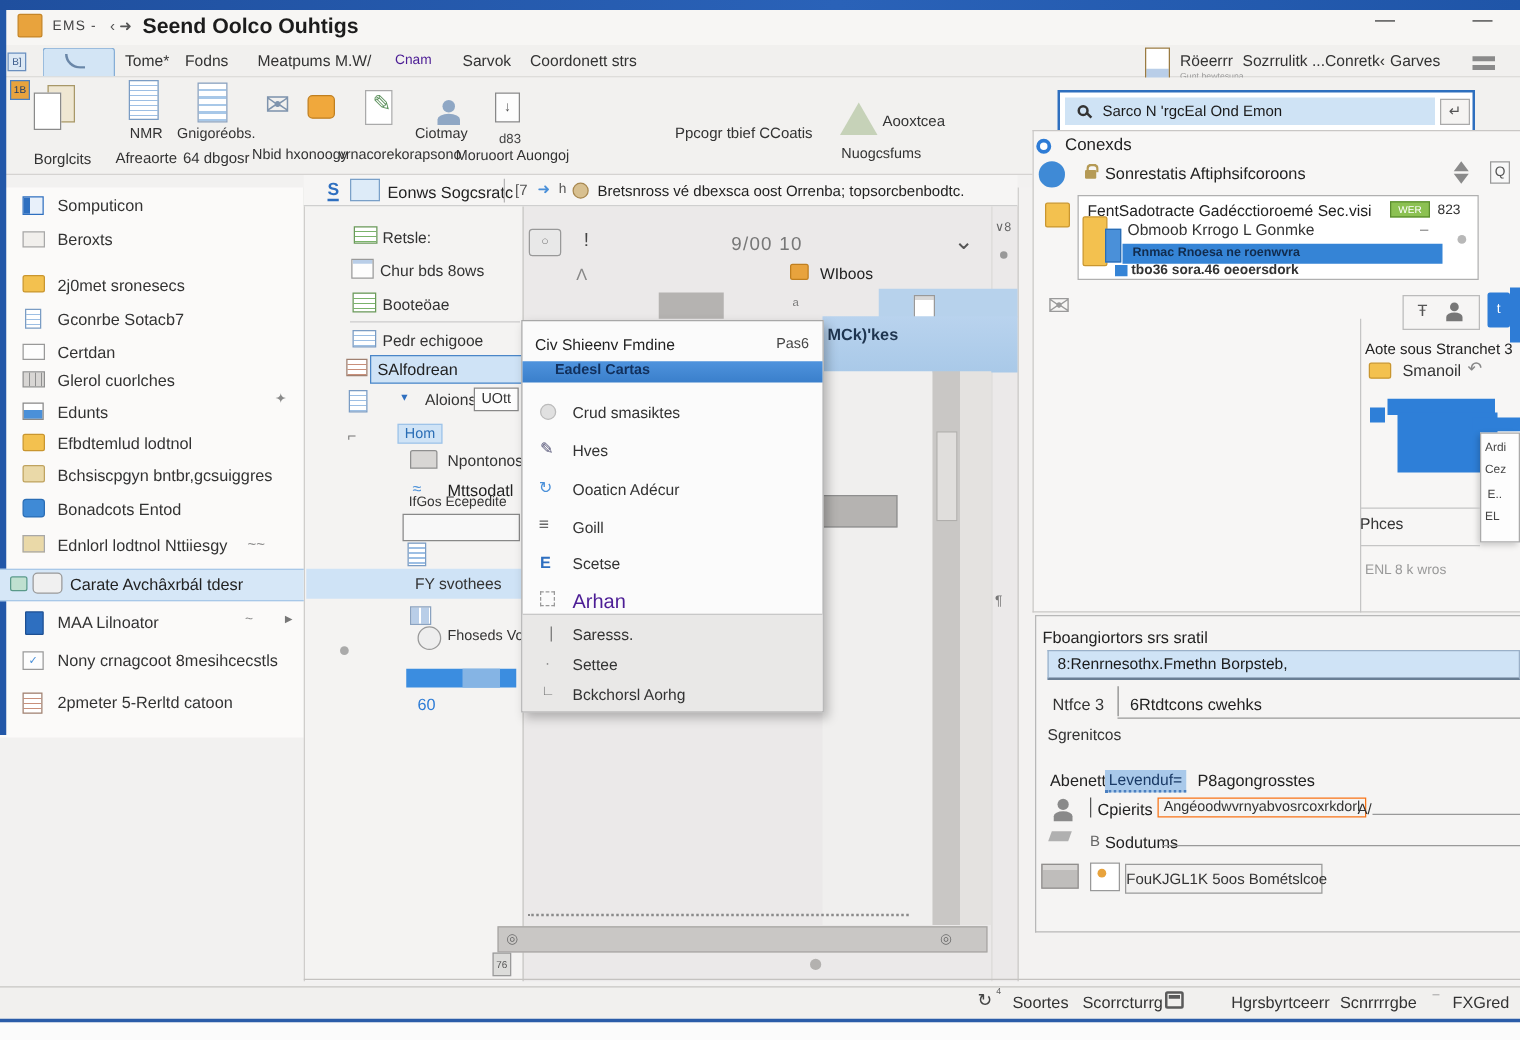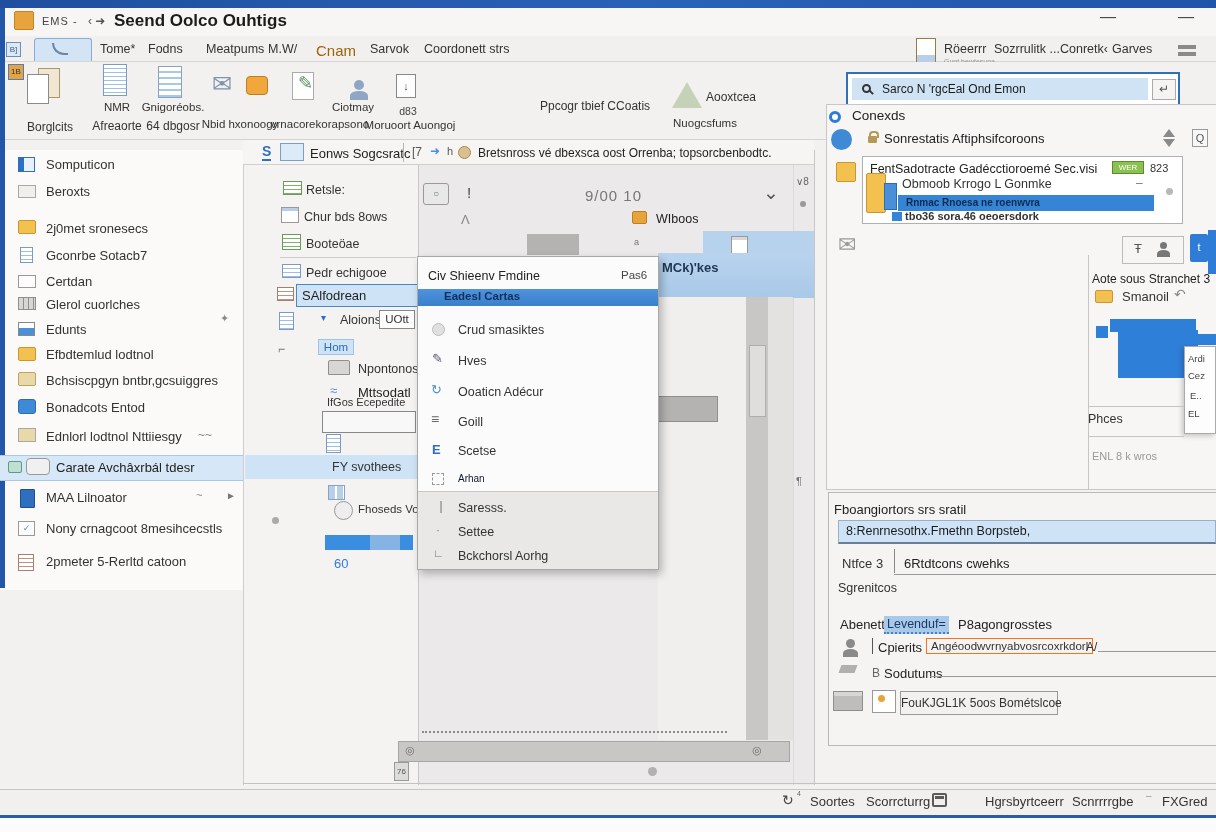--- a/index.html
+++ b/index.html
@@ -48,21 +48,21 @@
   <span class="x" style="left:1178px;top:8px;font-size:16px;color:#444">—</span>
 
   <div class="x" style="left:0;top:36px;width:1216px;height:26px;background:#f1f0ee;border-bottom:1px solid #d8d6d4"></div>
   <span class="x" style="left:6px;top:42px;width:15px;height:15px;background:#dce8f4;border:1px solid #6a8fbf;font-size:8px;color:#3a5a8a;text-align:center;line-height:13px">B]</span>
   <span class="x" style="left:34px;top:38px;width:58px;height:23px;background:#d3e5f5;border:1px solid #86aed6;border-bottom:none;border-radius:3px 3px 0 0"></span>
   <span class="x curve" style="left:52px;top:43px"></span>
   <span class="x" style="left:100px;top:42px;font-size:12.5px;color:#333">Tome*</span>
   <span class="x" style="left:148px;top:42px;font-size:12.5px;color:#333">Fodns</span>
   <span class="x" style="left:206px;top:42px;font-size:12.5px;color:#333">Meatpums</span>
   <span class="x" style="left:268px;top:42px;font-size:12.5px;color:#333">M.W/</span>
-  <span class="x" style="left:316px;top:42px;font-size:15px;color:#a16207">Cnam</span>
+  <span class="x" style="left:316px;top:42px;font-size:11px;color:#4c1d95">Cnam</span>
   <span class="x" style="left:370px;top:42px;font-size:12.5px;color:#333">Sarvok</span>
   <span class="x" style="left:424px;top:42px;font-size:12.5px;color:#333">Coordonett strs</span>
   <span class="x" style="left:916px;top:38px;width:20px;height:26px;background:#fff;border:1px solid #9a7b42;box-shadow:inset 0 -8px 0 #b9cee8"></span>
   <span class="x" style="left:944px;top:42px;font-size:12.5px;color:#333">Röeerrr</span>
   <span class="x" style="left:944px;top:58px;font-size:7px;color:#999">Gunt bewtesuna</span>
   <span class="x" style="left:994px;top:42px;font-size:12.5px;color:#333">Sozrrulitk ...</span>
   <span class="x" style="left:1060px;top:42px;font-size:12.5px;color:#333">Conretk‹</span>
   <span class="x" style="left:1112px;top:42px;font-size:12.5px;color:#333">Garves</span>
   <span class="x" style="left:1178px;top:45px;width:18px;height:4px;background:#8a8a8a;box-shadow:0 7px 0 #8a8a8a"></span>
 
@@ -314,21 +314,21 @@
     <span class="x" style="left:40px;top:66px;font-size:12.5px;color:#333">Crud smasiktes</span>
     <span class="x" style="left:14px;top:94px;font-size:13px;color:#557">✎</span>
     <span class="x" style="left:40px;top:97px;font-size:12.5px;color:#333">Hves</span>
     <span class="x" style="left:13px;top:125px;font-size:13px;color:#4a90d9">↻</span>
     <span class="x" style="left:40px;top:128px;font-size:12.5px;color:#333">Ooaticn Adécur</span>
     <span class="x" style="left:13px;top:154px;font-size:14px;color:#666">≡</span>
     <span class="x" style="left:40px;top:158px;font-size:12.5px;color:#333">Goill</span>
     <span class="x" style="left:14px;top:185px;font-size:13px;font-weight:bold;color:#2e6fc0">E</span>
     <span class="x" style="left:40px;top:187px;font-size:12.5px;color:#333">Scetse</span>
     <span class="x" style="left:14px;top:216px;width:12px;height:12px;border:1px dashed #999"></span>
-    <span class="x" style="left:40px;top:216px;font-size:10px;color:#0f172a">Arhan</span>
+    <span class="x" style="left:40px;top:216px;font-size:16px;color:#4c1d95">Arhan</span>
     <div class="x" style="left:0;top:234px;width:240px;height:78px;background:#e9e8e7;border-top:1px solid #c8c8c8"></div>
     <span class="x" style="left:18px;top:242px;font-size:12px;color:#777">❘</span>
     <span class="x" style="left:40px;top:244px;font-size:12.5px;color:#333">Saresss.</span>
     <span class="x" style="left:18px;top:266px;font-size:12px;color:#888">·</span>
     <span class="x" style="left:40px;top:268px;font-size:12.5px;color:#333">Settee</span>
     <span class="x" style="left:15px;top:290px;font-size:11px;color:#777">∟</span>
     <span class="x" style="left:40px;top:292px;font-size:12.5px;color:#333">Bckchorsl Aorhg</span>
   </div>
 
   <div class="x" style="left:0;top:789px;width:1216px;height:26px;background:#f1f0ee;border-top:1px solid #c8c6c4"></div>

